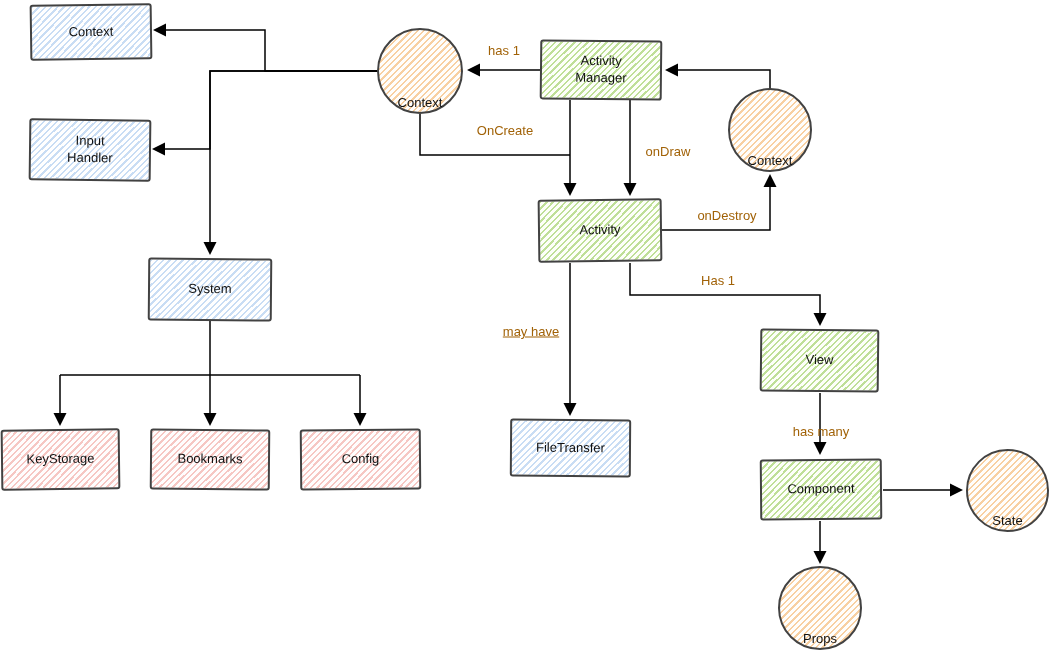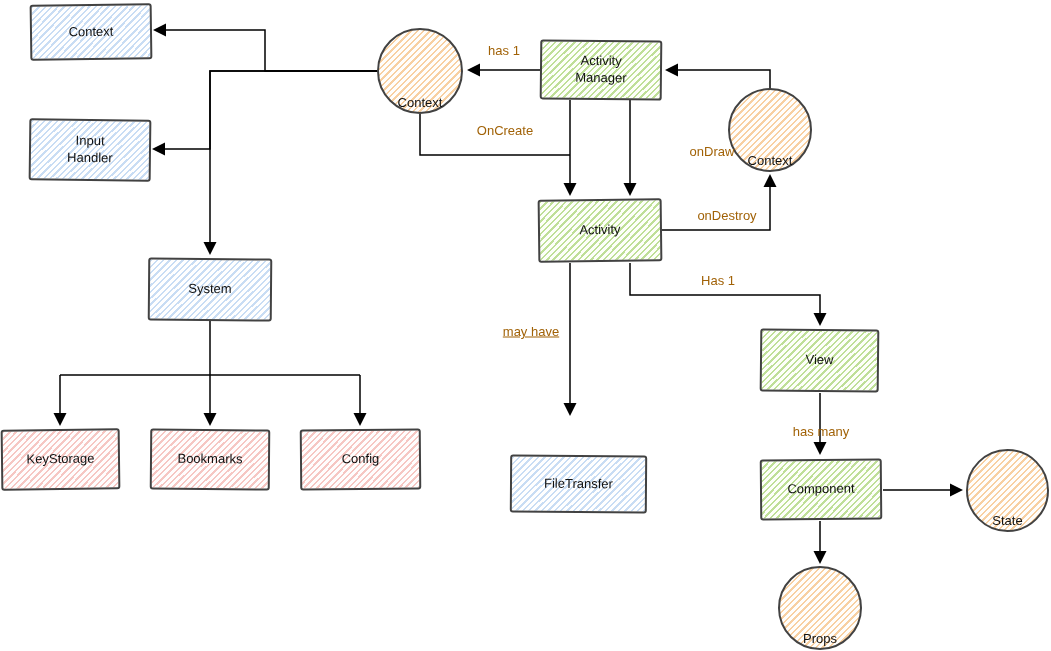--- a/index.html
+++ b/index.html
@@ -90,21 +90,21 @@
   <div class="node fill-pink" style="left:300px;top:429px;width:121px;height:61px;transform:rotate(-0.5deg);">
     <span class="lbl">Config</span>
   </div>
   <div class="node fill-green" style="left:540px;top:40px;width:122px;height:60px;transform:rotate(0.6deg);">
     <span class="lbl">Activity
 Manager</span>
   </div>
   <div class="node fill-green" style="left:538px;top:199px;width:124px;height:63px;transform:rotate(-0.7deg);">
     <span class="lbl">Activity</span>
   </div>
-  <div class="node fill-blue" style="left:510px;top:419px;width:137px;height:58px;transform:rotate(0.4deg);margin-top:36px;">
+  <div class="node fill-blue" style="left:510px;top:419px;width:121px;height:58px;transform:rotate(0.4deg);">
     <span class="lbl">FileTransfer</span>
   </div>
   <div class="node fill-green" style="left:760px;top:329px;width:119px;height:63px;transform:rotate(0.6deg);">
     <span class="lbl">View</span>
   </div>
   <div class="node fill-green" style="left:760px;top:459px;width:122px;height:61px;transform:rotate(-0.5deg);">
     <span class="lbl">Component</span>
   </div>
 
   <div class="node circle fill-orange" style="left:377px;top:28px;width:86px;height:86px;">
@@ -115,19 +115,19 @@
   </div>
   <div class="node circle fill-orange" style="left:966px;top:449px;width:83px;height:83px;">
     <span class="lbl">State</span>
   </div>
   <div class="node circle fill-orange" style="left:778px;top:566px;width:84px;height:84px;">
     <span class="lbl">Props</span>
   </div>
 
   <div class="elabel" style="left:504px;top:50px;">has 1</div>
   <div class="elabel" style="left:505px;top:130px;">OnCreate</div>
-  <div class="elabel" style="left:668px;top:151px;margin-left:44px;">onDraw</div>
+  <div class="elabel" style="left:668px;top:151px;">onDraw</div>
   <div class="elabel" style="left:727px;top:215px;">onDestroy</div>
   <div class="elabel" style="left:531px;top:331px;text-decoration:underline;">may have</div>
   <div class="elabel" style="left:718px;top:280px;">Has 1</div>
   <div class="elabel" style="left:821px;top:431px;">has many</div>
 
 </div>
 
 </body></html>

